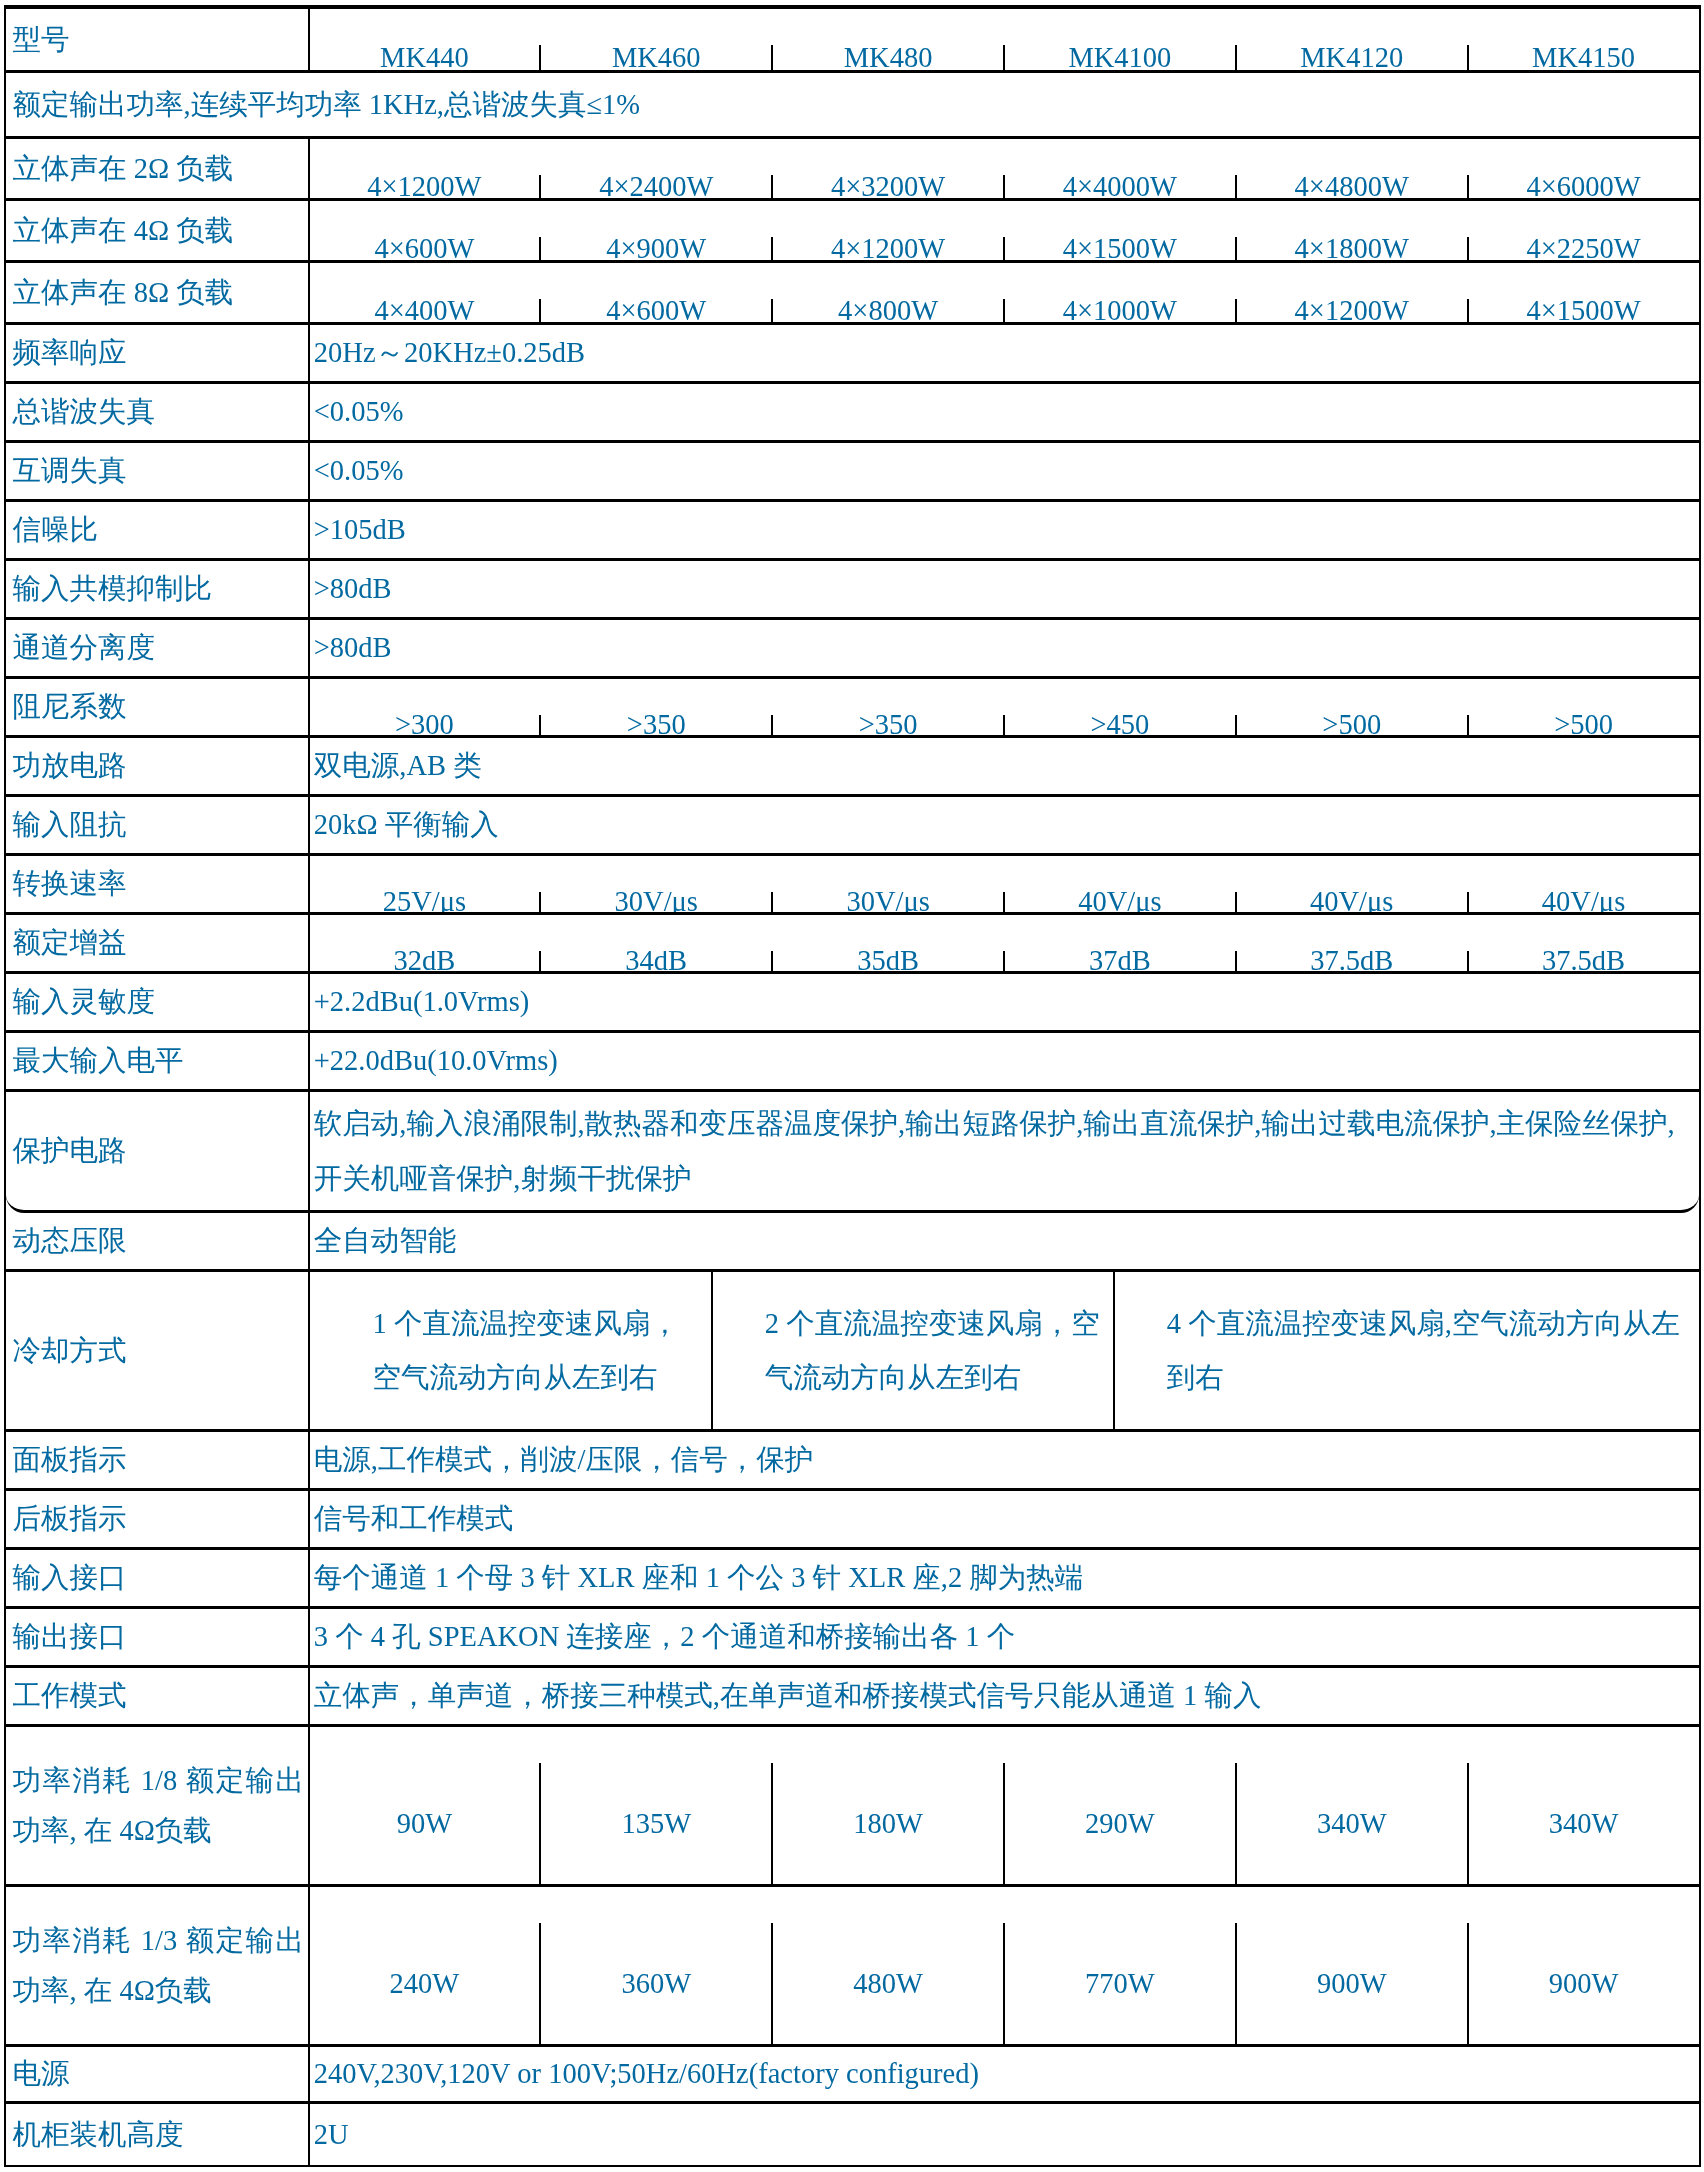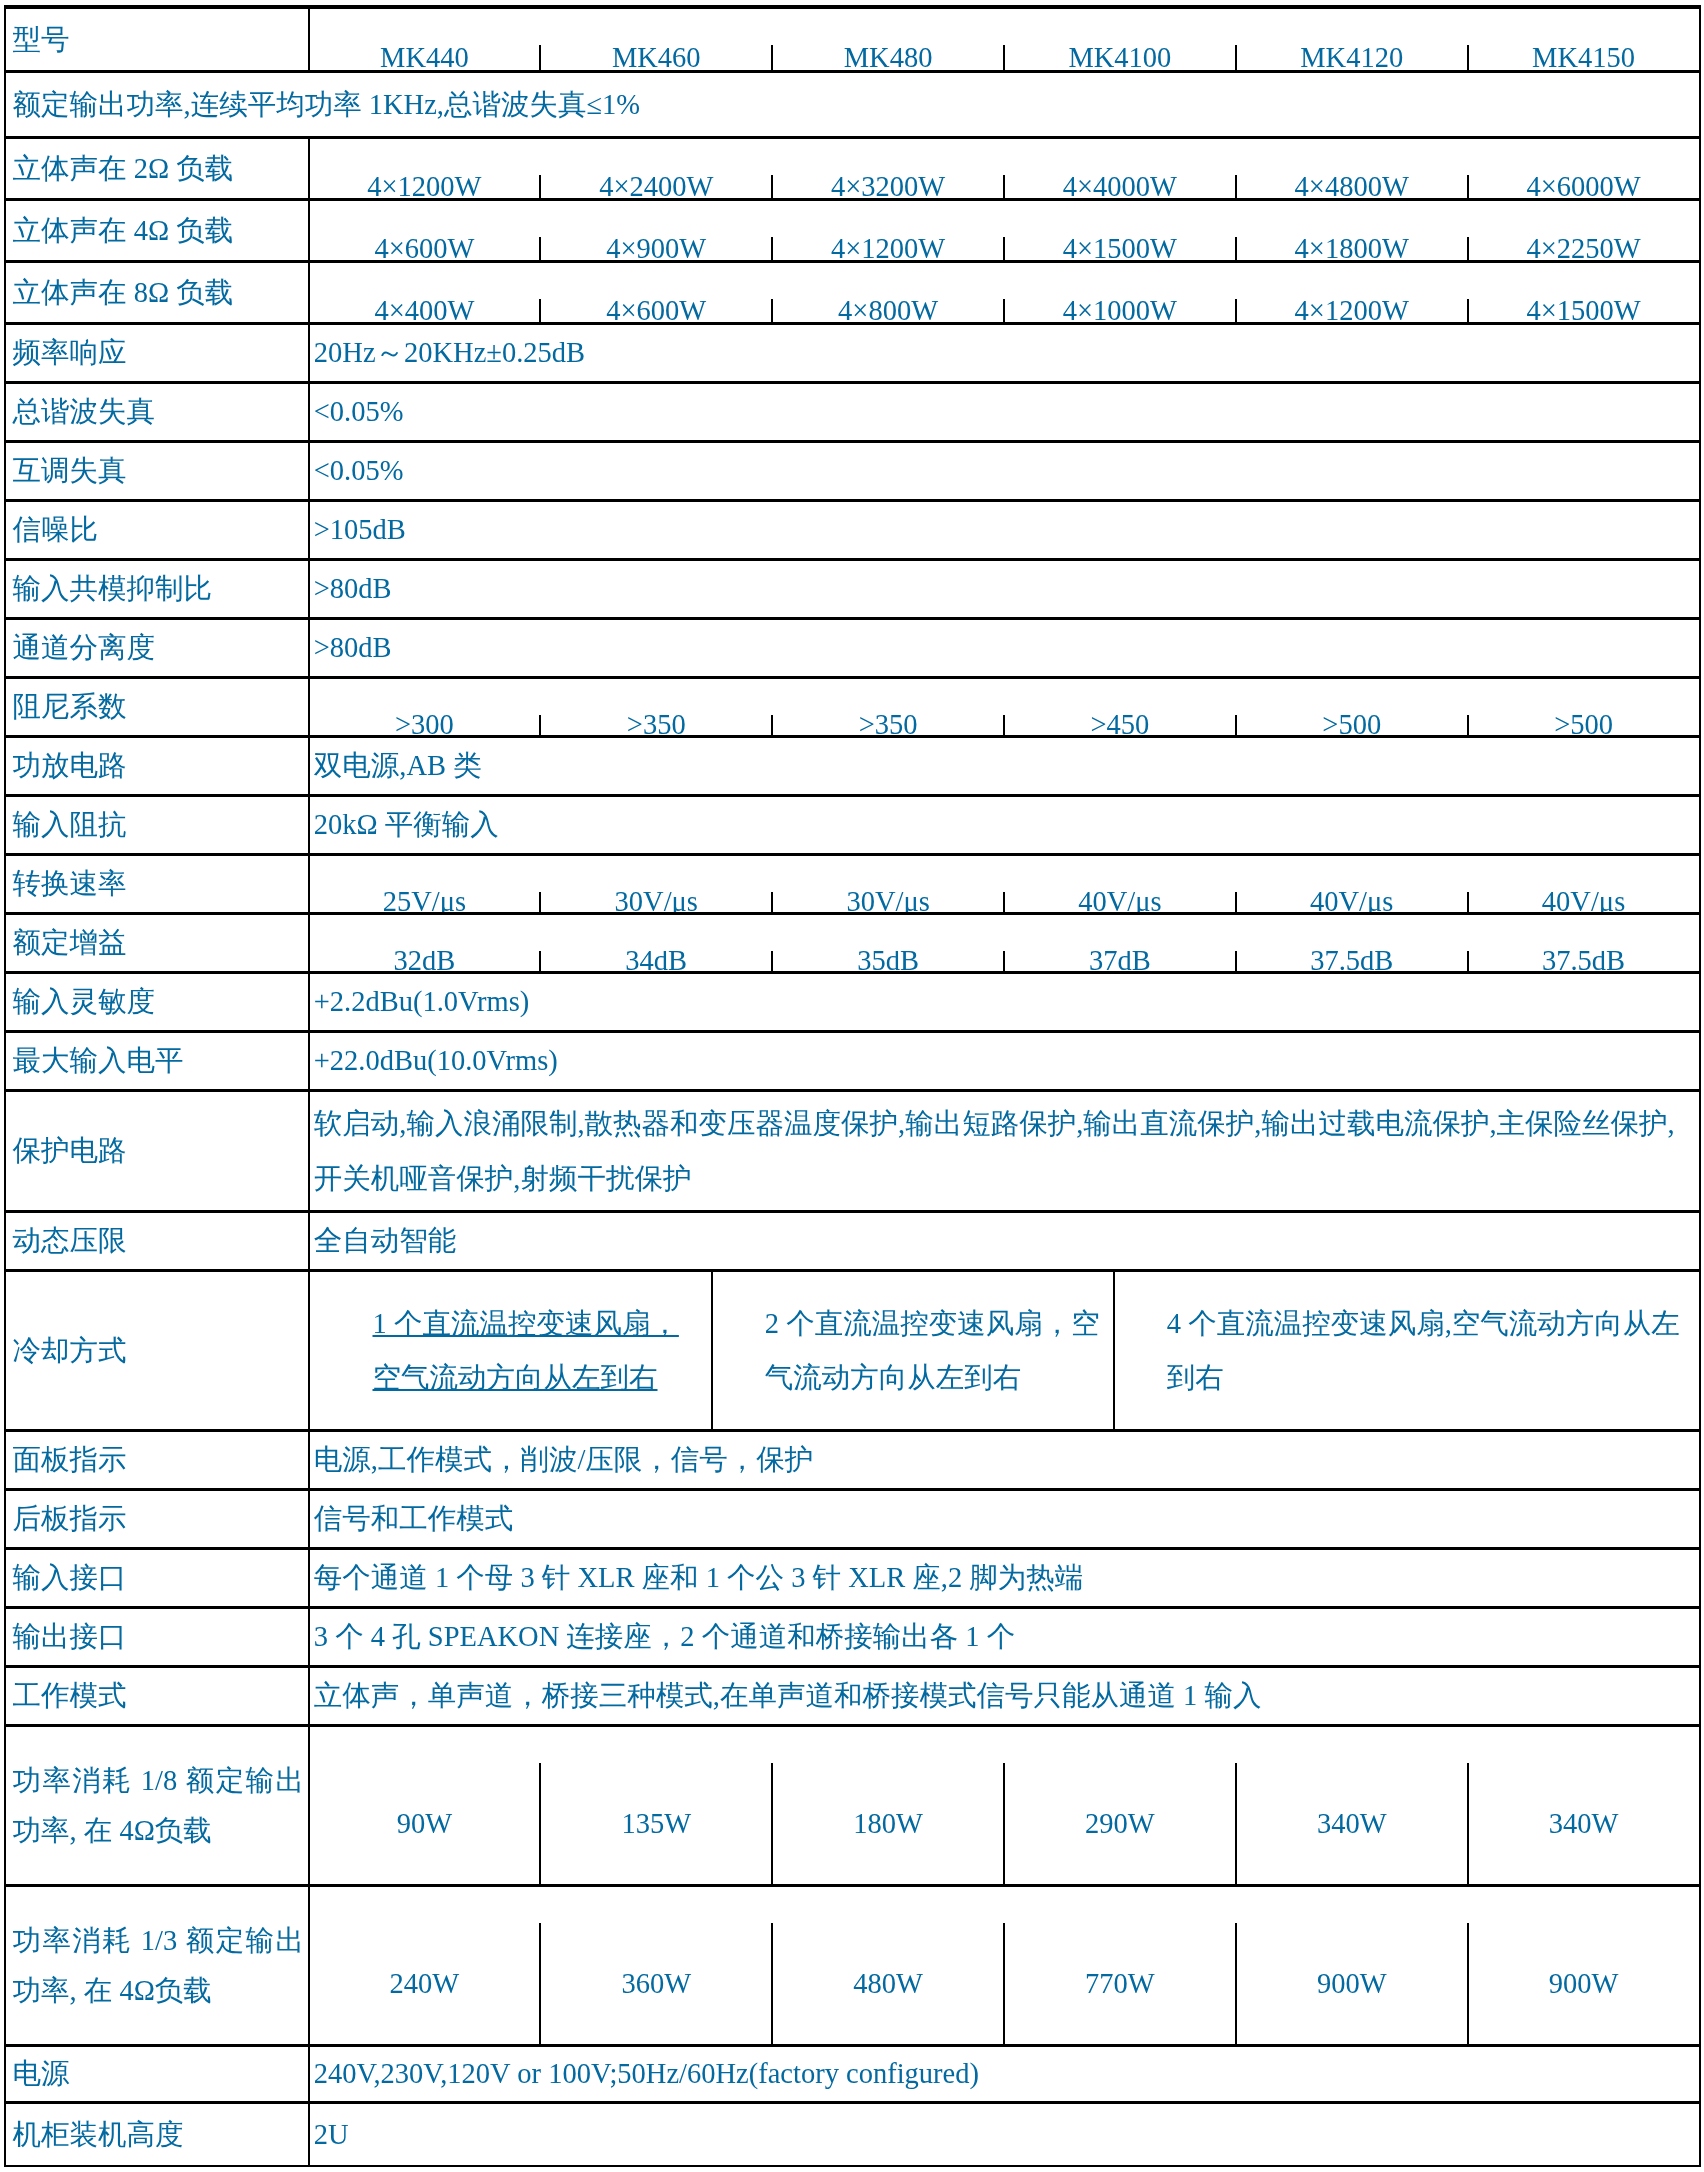--- a/index.html
+++ b/index.html
@@ -58,27 +58,27 @@
   }
   .full {
     flex: 1 1 0;
     padding-left: 7px;
     padding-right: 8.6px;
   }
   .h-header { height: 64px; }
   .h-note   { height: 66px; }
   .h-stereo { height: 62px; }
   .h-std    { height: 59px; }
-  .h-prot   { height: 121px; }
+  .h-prot   { height: 121px; border-radius: 18px; }
   .h-cool   { height: 160px; gap: 48px; }
   .h-panel  { height: 59px; }
   .h-power  { height: 160px; }
   .h-mains  { height: 57px; }
   .multiline { line-height: 1.95; }
-  .cool-cell-1 { flex: 0 0 355px; padding-left: 15px; padding-right: 3.5px; line-height: 1.9; text-decoration: underline; }
+  .cool-cell-1 { flex: 0 0 355px; padding-left: 15px; padding-right: 3.5px; line-height: 1.9; }
   .cool-cell-2 { flex: 0 0 354px; padding-left: 4.3px; padding-right: 3.5px; line-height: 1.9; }
   .cool-cell-3 { flex: 1 1 0; padding-left: 4.3px; padding-right: 5.2px; line-height: 1.9; }
   .justify-label {
     text-align: justify;
     text-justify: inter-character;
     line-height: 1.75;
   }
 </style>
 </head>
 <body>

